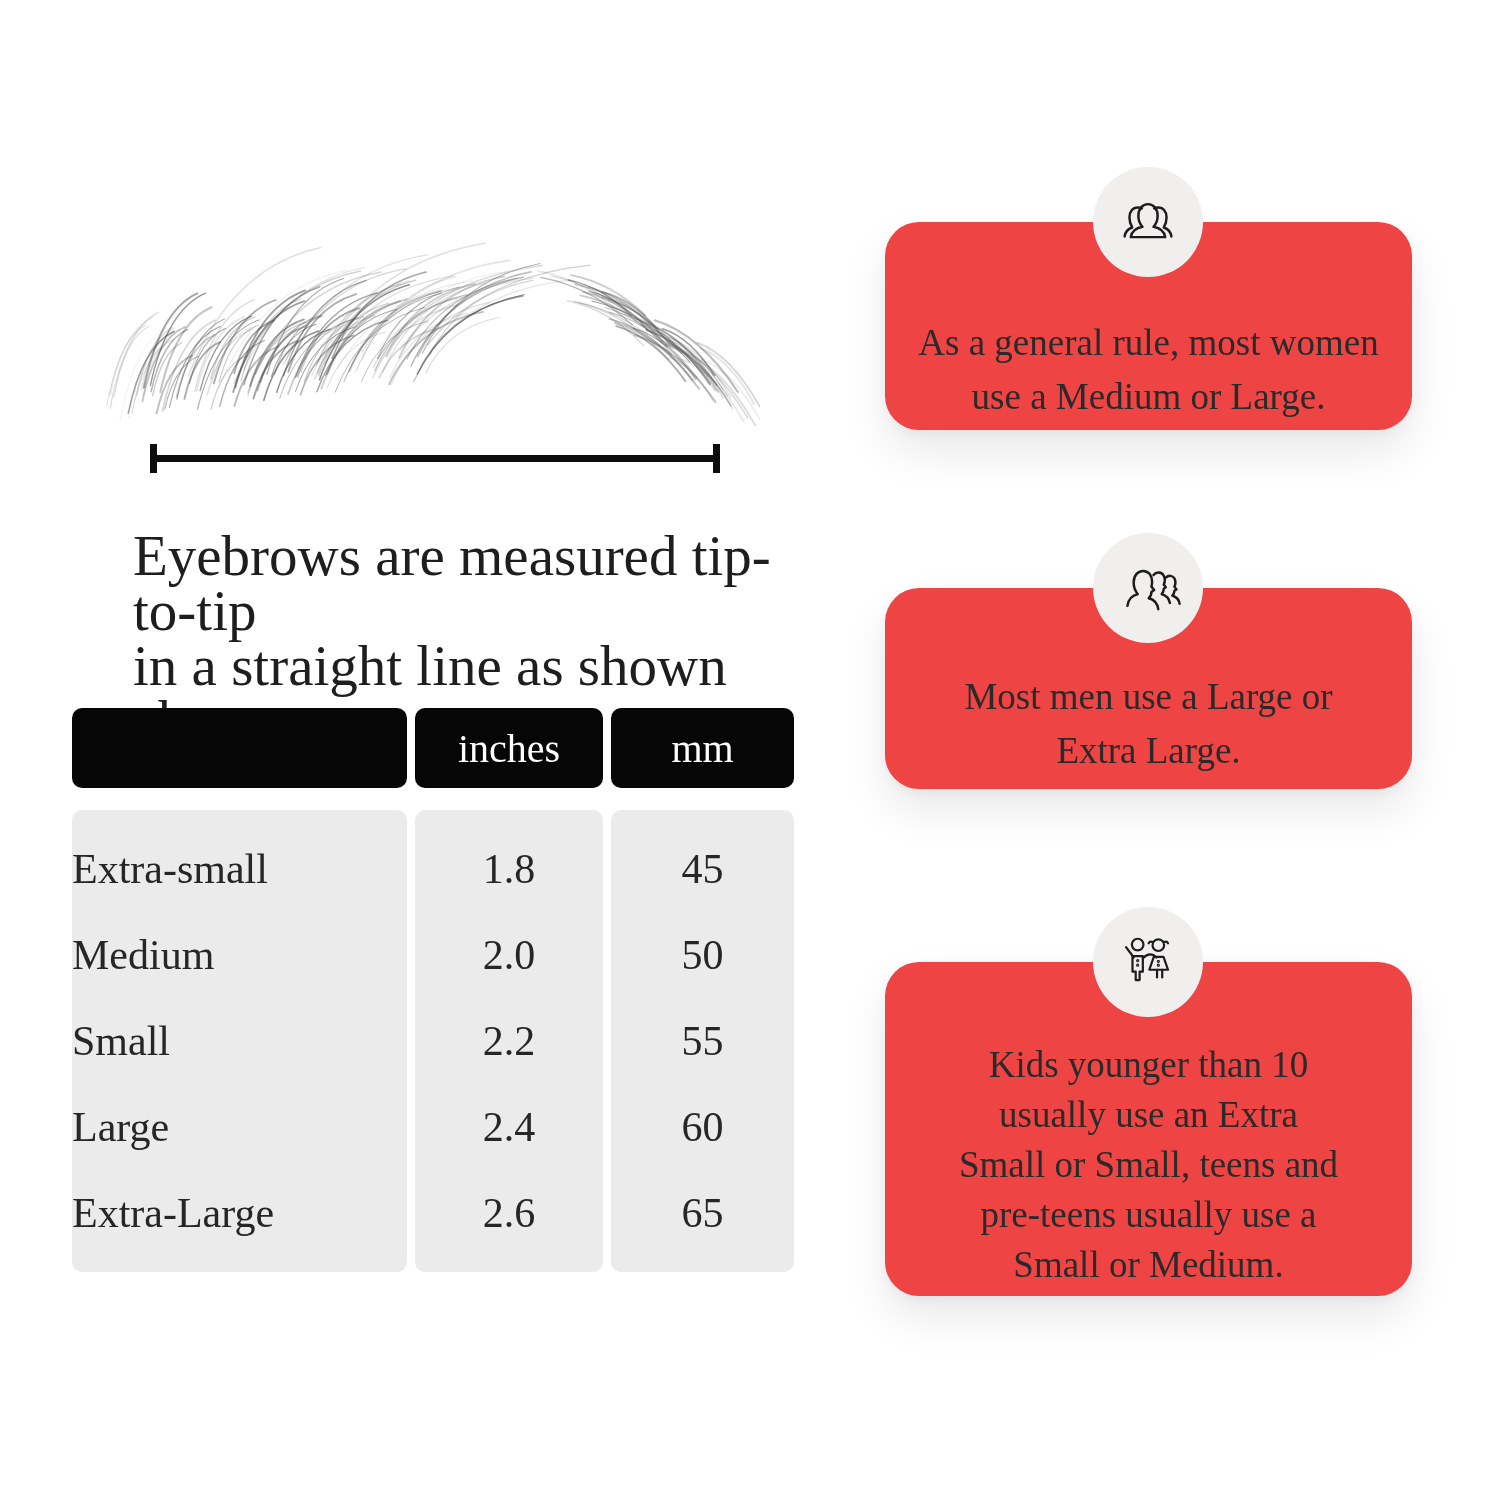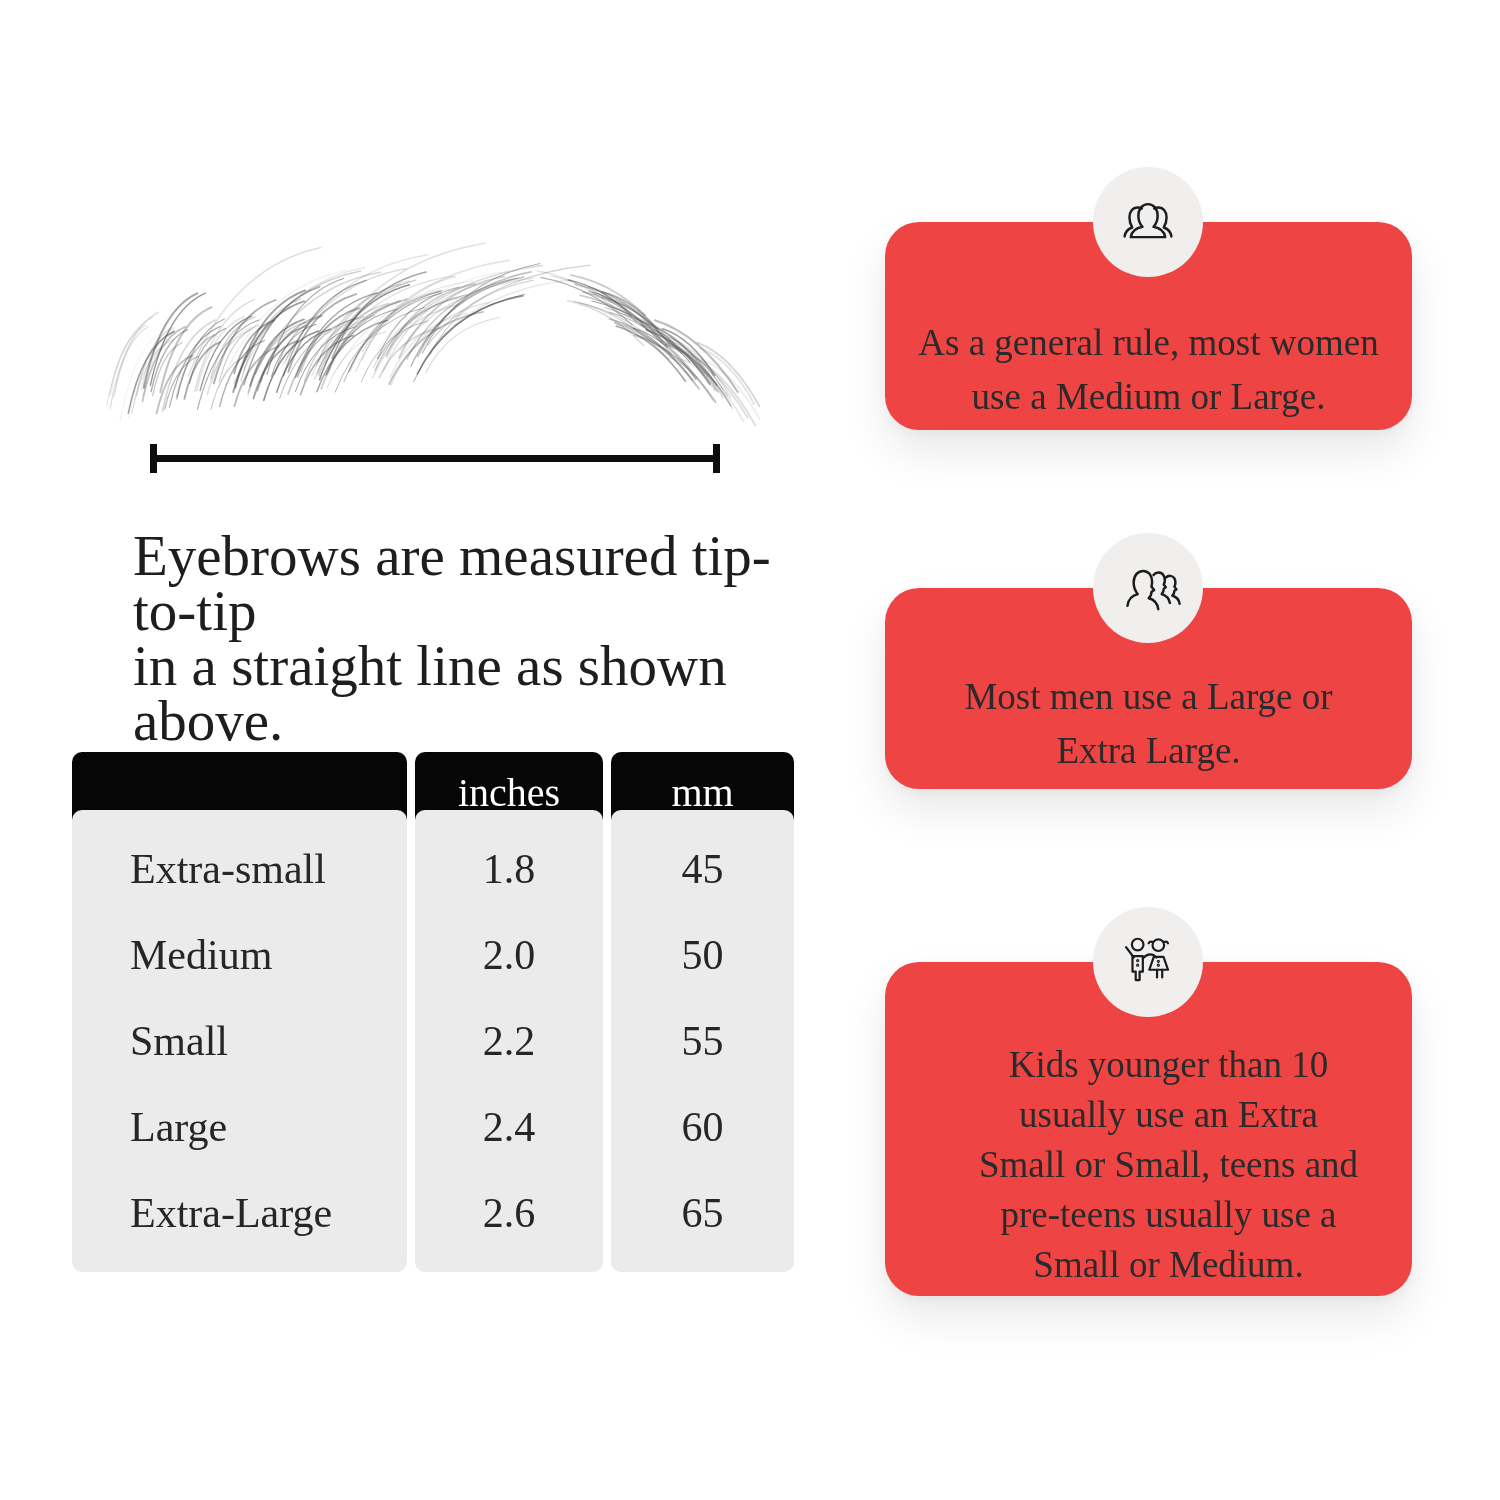--- a/index.html
+++ b/index.html
@@ -13,45 +13,45 @@
   .measure-wrap{left:150px;top:444px;width:570px;height:30px;}
   .measure-bar{position:absolute;left:0;top:11px;width:570px;height:7px;background:#0d0d0d;}
   .measure-cap{position:absolute;top:0;width:7px;height:29px;background:#0d0d0d;}
   .cap-left{left:0;}
   .cap-right{right:0;}
 
   
   .caption{left:133px;top:528px;width:640px;font-size:57px;line-height:55px;color:#1e1e1e;}
 
   
-  .thead{top:752px;height:80px;background:#060606;border-radius:10px;
+  .thead{top:708px;height:80px;background:#060606;border-radius:10px;
          display:flex;align-items:center;justify-content:center;
          color:#ffffff;font-size:40px;}
   .tcol{top:810px;height:462px;background:#ebebeb;border-radius:10px;
         display:flex;flex-direction:column;justify-content:space-around;
         padding:16px 0;box-sizing:border-box;font-size:42px;color:#262626;}
   .tcol .cell{display:flex;align-items:center;}
-  .cell.left{justify-content:flex-start;padding-left:58px;}
+  .cell.left{justify-content:flex-start;}
   .cell.center{justify-content:center;}
 
   
   .card{left:885px;width:527px;background:#ef4444;border-radius:34px;
         box-shadow:0 22px 45px rgba(0,0,0,0.09), 0 4px 12px rgba(0,0,0,0.04);
         text-align:center;font-size:37px;color:#2a2a2a;box-sizing:border-box;}
   .card .card-text{width:100%;}
   .icon-circle{left:1093px;width:110px;height:110px;border-radius:50%;
         background:#f0efee;display:flex;align-items:center;justify-content:center;z-index:3;}
   .icon-circle svg{display:block;}
 
   #card-women{top:222px;height:208px;}
   #card-women .card-text{margin-top:94px;line-height:54px;}
   #card-men{top:588px;height:201px;}
   #card-men .card-text{margin-top:82px;line-height:54px;}
   #card-kids{top:962px;height:334px;}
-  #card-kids .card-text{margin-top:78px;line-height:50px;padding-left:20px;}
+  #card-kids .card-text{margin-top:78px;line-height:50px;}
 
   #circle-women{top:167px;}
   #circle-men{top:533px;}
   #circle-kids{top:907px;}
 </style>
 </head>
 <body>
 
 <div id="canvas">
 

